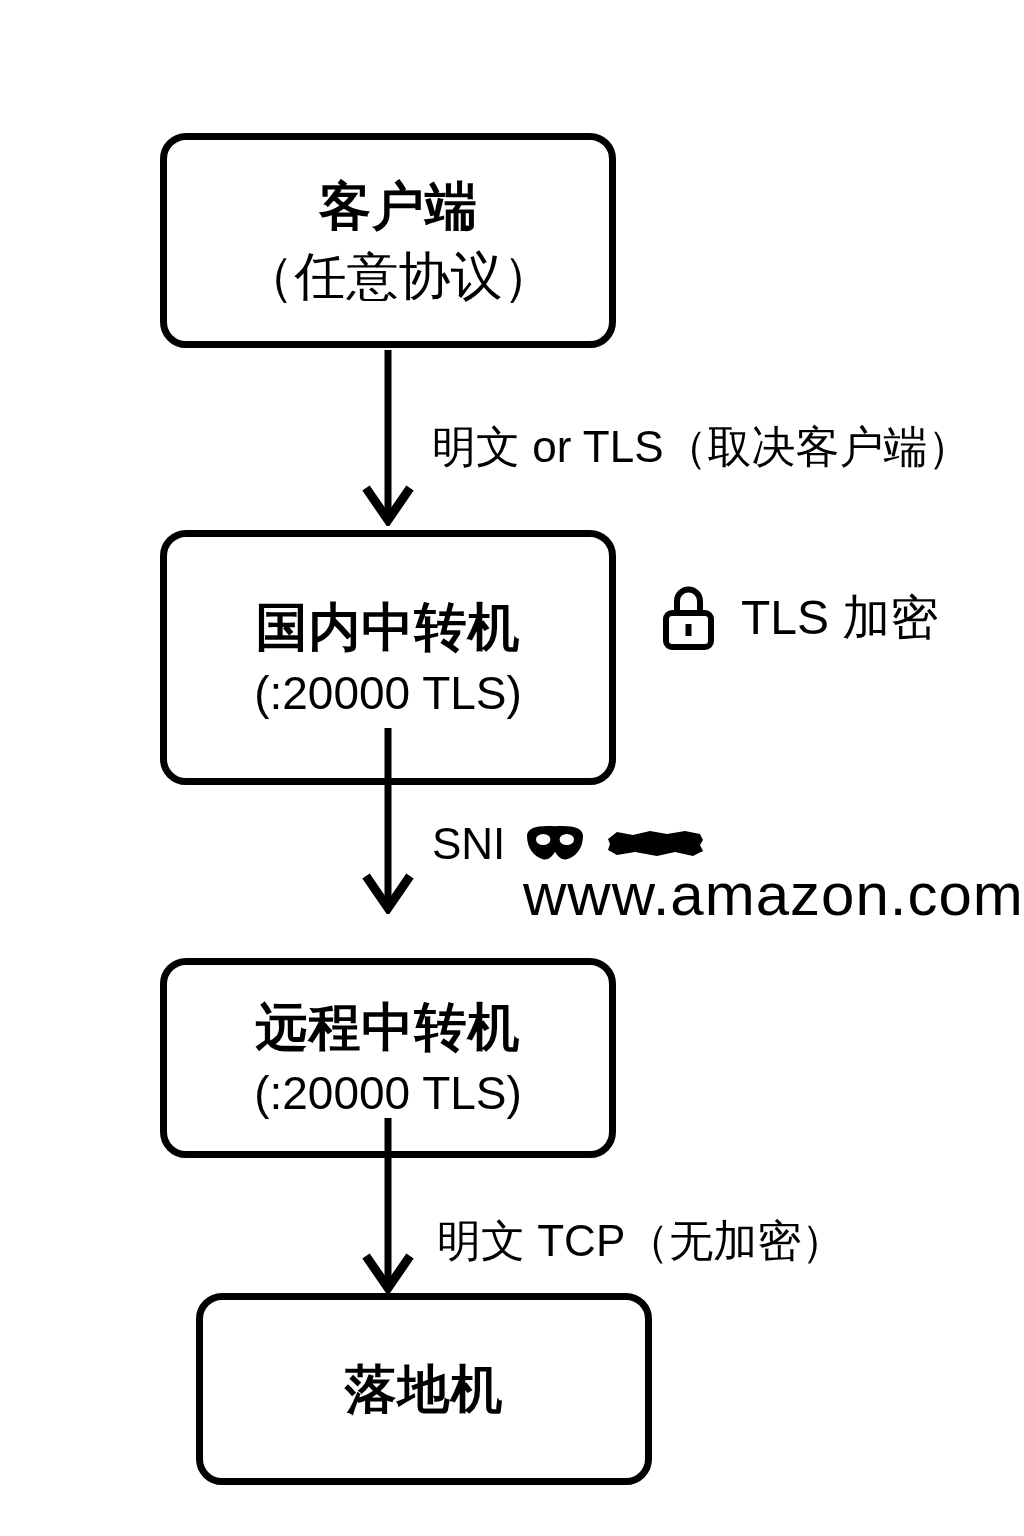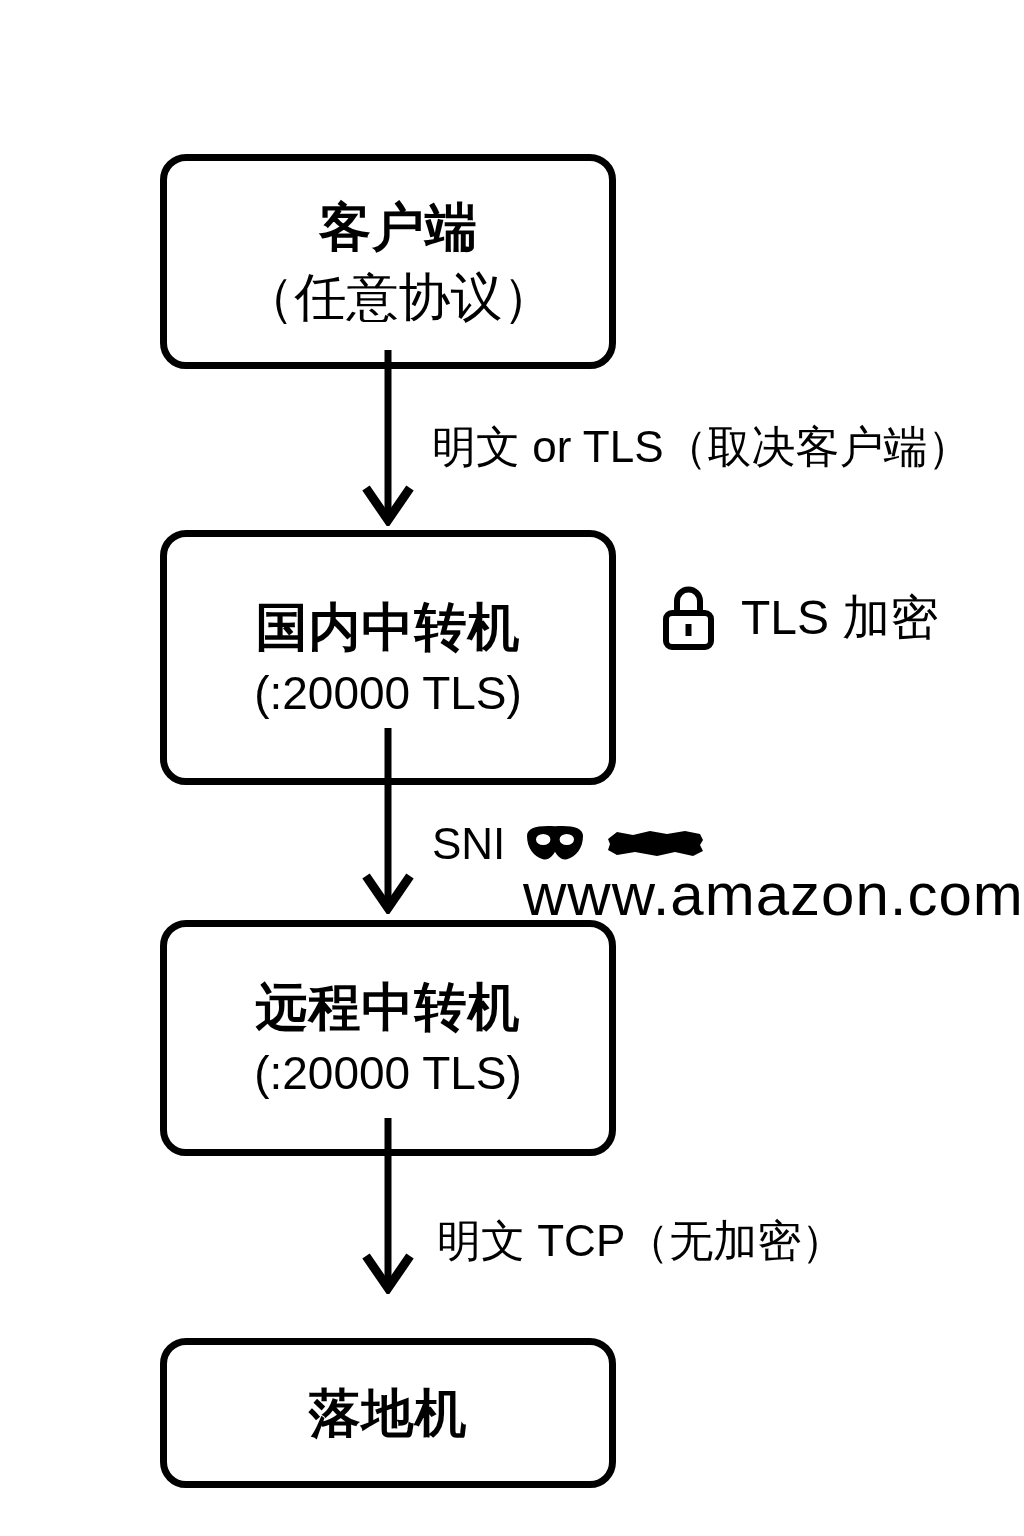--- a/index.html
+++ b/index.html
@@ -21,24 +21,24 @@
     border-radius: 26px;
     box-sizing: border-box;
     display: flex; flex-direction: column;
     align-items: center; justify-content: center;
     text-align: center;
   }
   .node .title   { font-size: 52px; font-weight: 700; line-height: 70px; letter-spacing: 1px; }
   .node .subtitle{ font-size: 46px; font-weight: 400; line-height: 62px; }
   .node .subtitle.bold { font-weight: 400; font-size: 52px; line-height: 70px; }
 
-  #node-client        { top: 154px;  height: 215px; padding-left: 21px; }
+  #node-client        { top: 133px;  height: 215px; padding-left: 21px; }
   #node-domestic      { top: 530px;  height: 255px; }
-  #node-remote        { top: 920px;  height: 236px; }
-  #node-landing       { top: 1338px; height: 150px; }
+  #node-remote        { top: 958px;  height: 200px; }
+  #node-landing       { top: 1293px; height: 192px; margin-left: 36px; }
 
   .arrow { position: absolute; left: 358px; }
 
   .edge-label {
     position: absolute;
     font-size: 44px;
     font-weight: 500;
     white-space: nowrap;
   }
   #edge-label-1 { left: 432px; top: 418px; }

